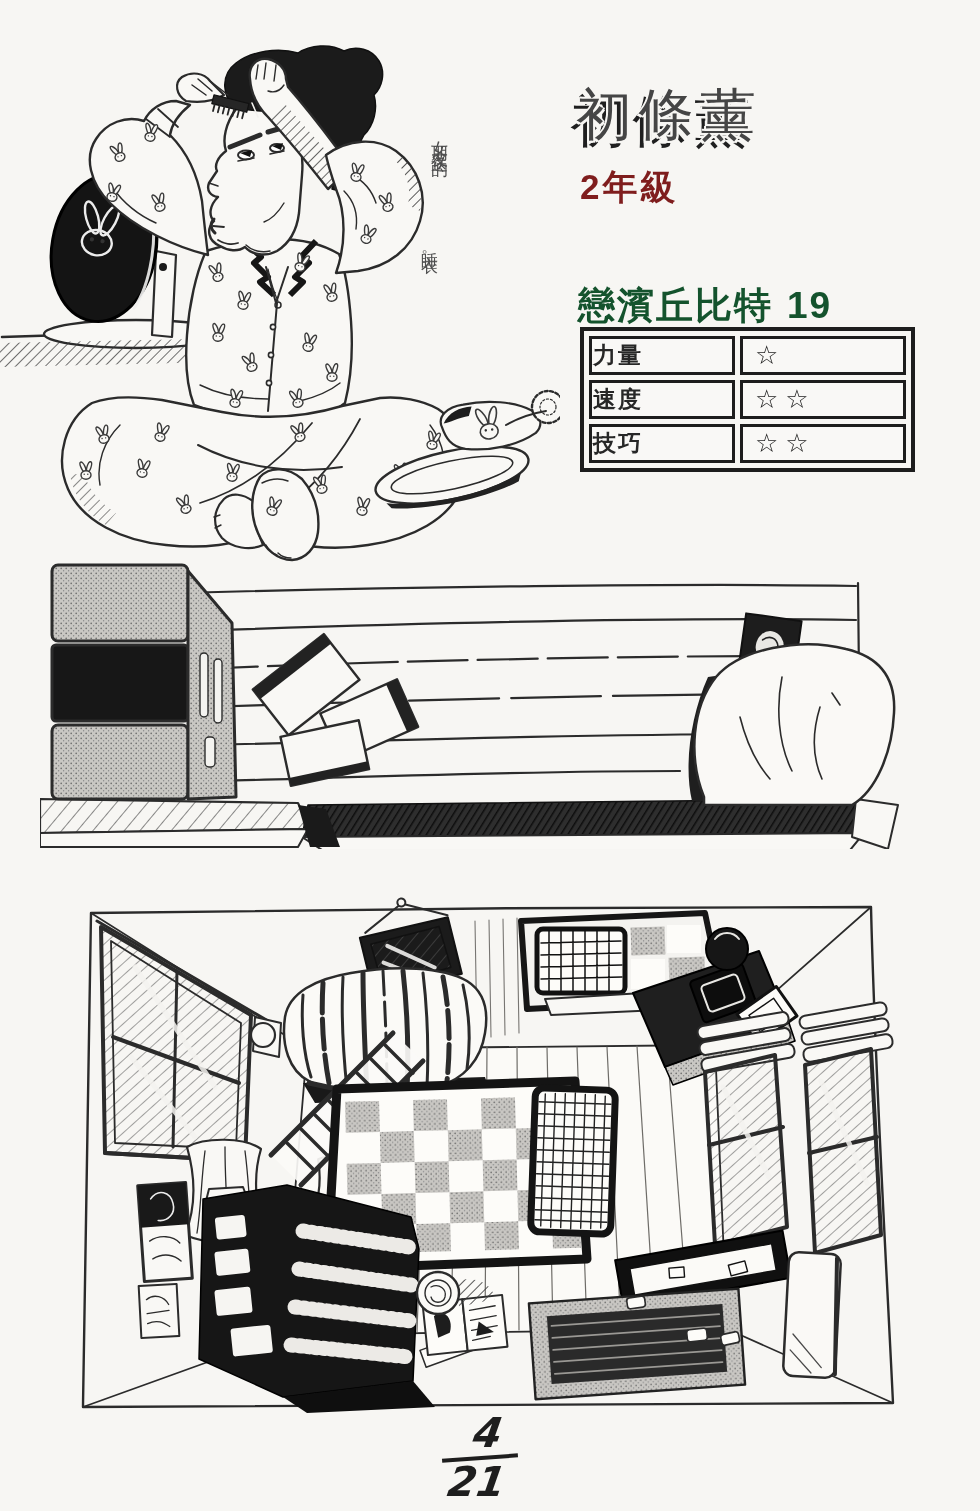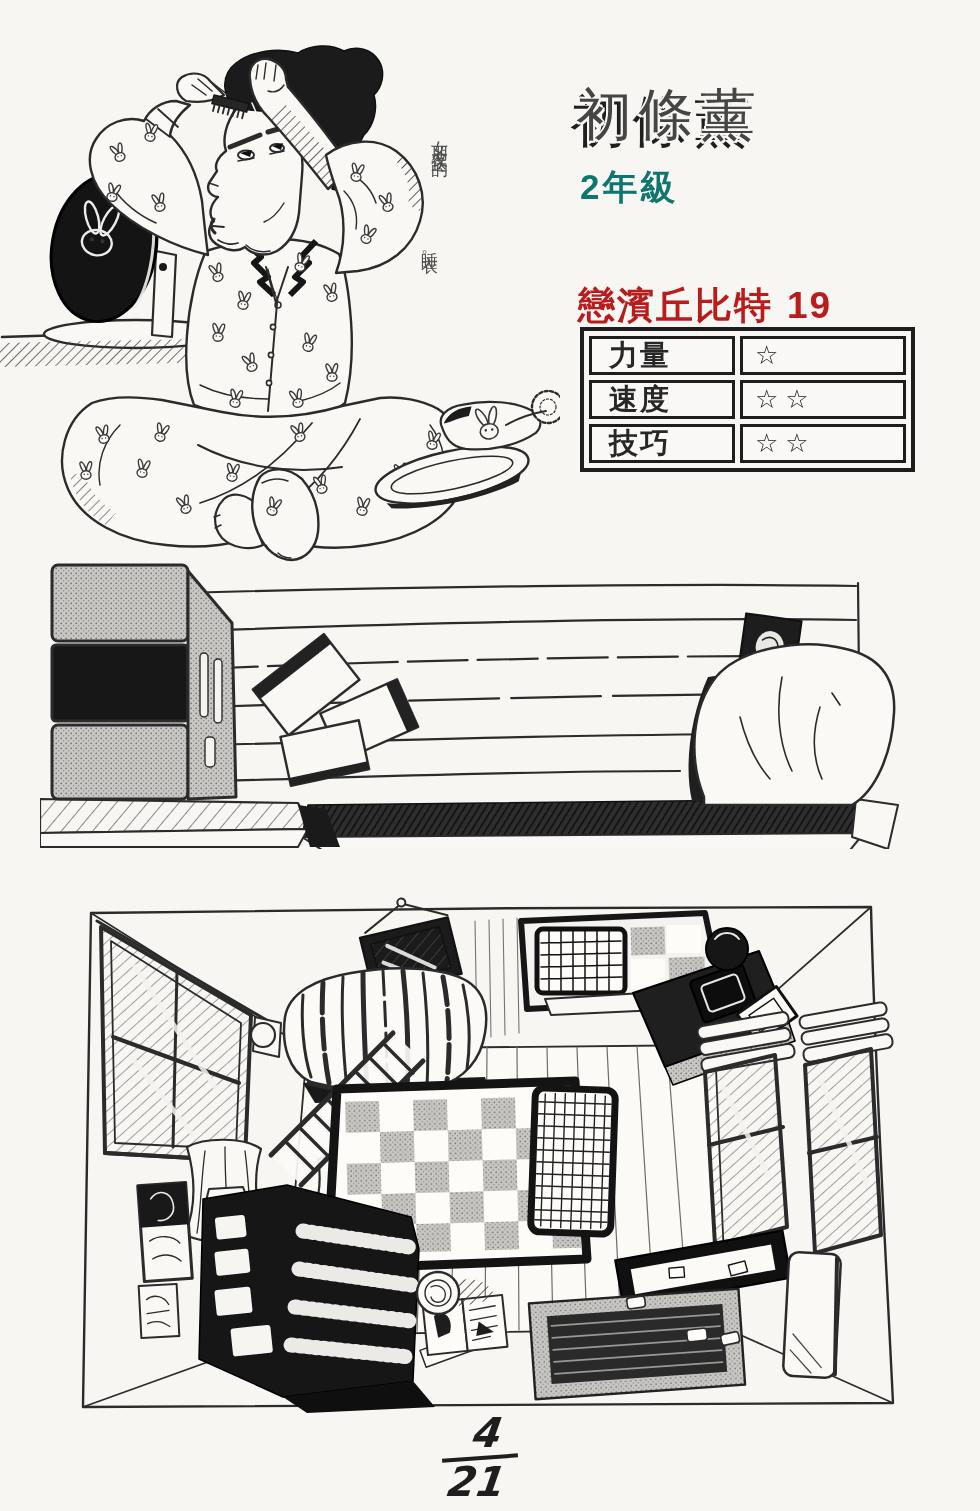--- a/index.html
+++ b/index.html
@@ -9,34 +9,34 @@
     font-family:"Liberation Sans","DejaVu Sans",sans-serif;color:#272727;
   }
   .abs{position:absolute;}
   
   .char-name{
     left:576px;top:78px;font-size:56px;font-weight:normal;letter-spacing:6px;
     color:#454545;
     text-shadow:2px 0 0 #f7f6f3,-2px 0 0 #f7f6f3,0 2px 0 #f7f6f3,0 -2px 0 #f7f6f3,
                 2px 2px 0 #f7f6f3,-2px 2px 0 #f7f6f3,-6px 7px 0 #1f1f1f;
   }
-  .char-grade{left:580px;top:164px;font-size:35px;font-weight:bold;letter-spacing:3px;color:#0f766e;text-align:right;}
-  .series-line{left:578px;top:281px;font-size:37px;font-weight:bold;letter-spacing:2px;color:#b91c1c;white-space:nowrap;}
+  .char-grade{left:580px;top:164px;font-size:35px;font-weight:bold;letter-spacing:3px;color:#7f1d1d;text-align:right;}
+  .series-line{left:578px;top:281px;font-size:37px;font-weight:bold;letter-spacing:2px;color:#14532d;white-space:nowrap;}
   .series-line .num{margin-left:14px;}
   
   .stats{
     left:580px;top:327px;width:335px;
     border:4px solid #1d1d1d;background:#f7f6f3;
     display:grid;grid-template-columns:146px 1fr;gap:5px;padding:5px;box-sizing:border-box;
   }
   .stats .cell{
     border:3px solid #1d1d1d;height:33px;display:flex;align-items:center;
     background:#f9f8f6;
   }
-  .stats .lbl{padding-left:17px;font-size:29px;font-weight:bold;letter-spacing:2px;}
+  .stats .lbl{padding-left:1px;font-size:23px;font-weight:bold;letter-spacing:2px;}
   .stats .stars{padding-left:12px;font-size:26px;letter-spacing:7px;color:#1d1d1d;}
   
   .note{
     writing-mode:vertical-rl;text-orientation:upright;
     font-size:17px;letter-spacing:5px;color:#4d4d4d;line-height:1;
   }
   .note1{left:431px;top:127px;}
   .note2{left:421px;top:238px;}
   
   .fraction{left:428px;top:1414px;width:104px;text-align:center;color:#1e1e1e;}

